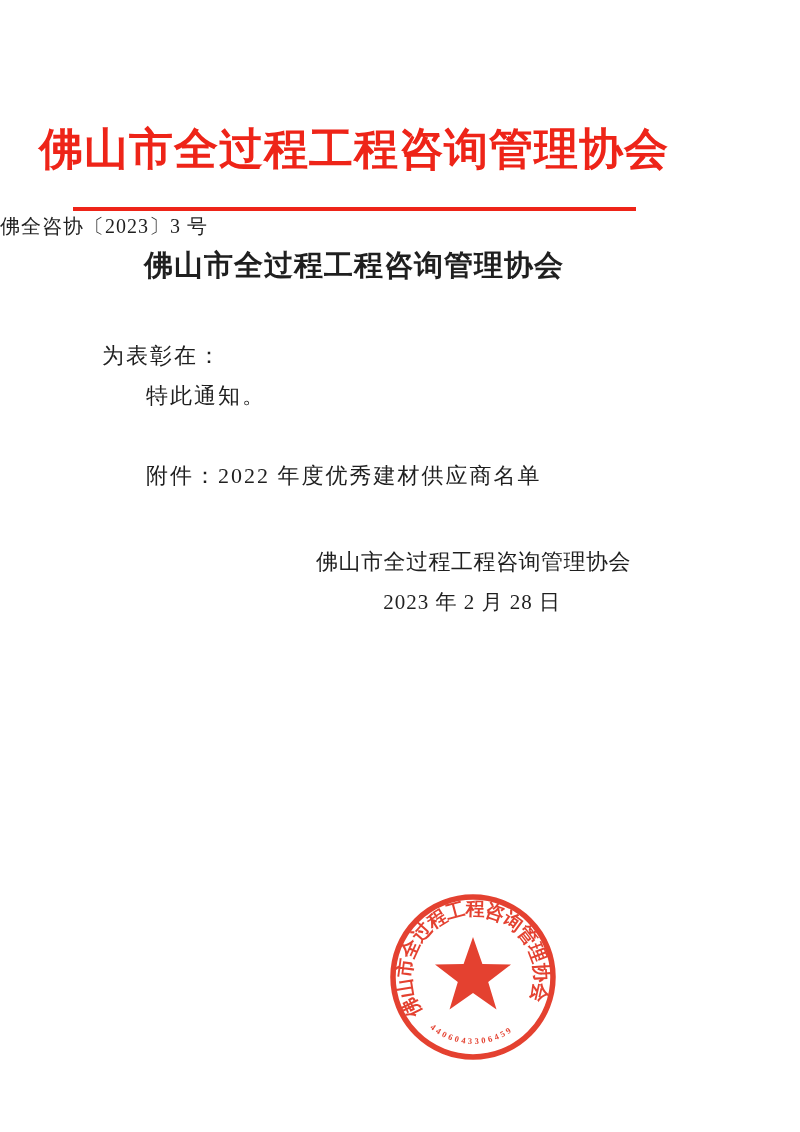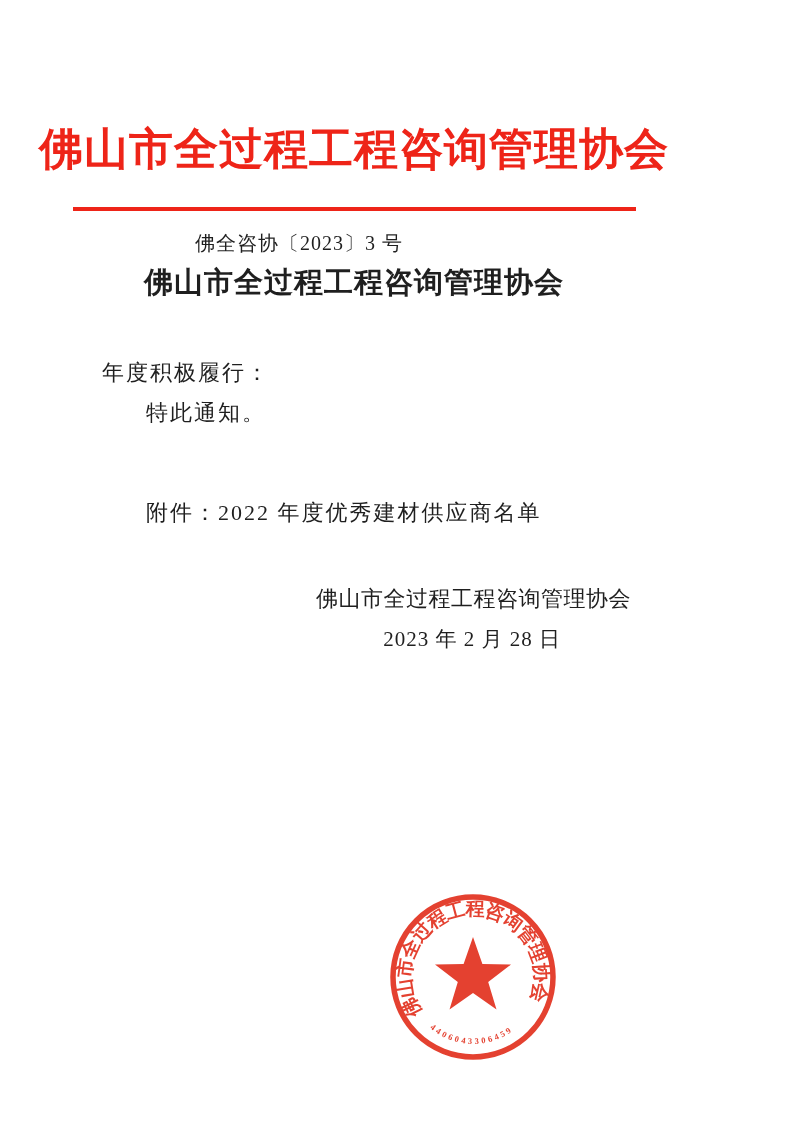--- a/index.html
+++ b/index.html
@@ -24,23 +24,23 @@
     letter-spacing: 1px;
     color: var(--header-red, #ee2418);
     white-space: nowrap;
   }
   .red-rule {
     height: 4px;
     margin: 33px 72px 0 73px;
     background: var(--rule-red, #ee2418);
   }
   .doc-number {
-    margin-top: 21px;
+    margin-top: 4px;
     padding-right: 110px;
-    text-align: center;
+    text-align: left;
     font-size: 20px;
     line-height: 22px;
     letter-spacing: 1px;
   }
   .doc-title {
     margin-top: 10px;
     text-align: center;
     font-weight: bold;
     font-size: 29px;
     line-height: 37px;
@@ -50,21 +50,21 @@
   .body-text {
     margin: 52px 72px 0 102px;
     font-size: 22px;
     line-height: 40px;
     letter-spacing: 2px;
     text-align: justify;
     text-justify: inter-ideograph;
   }
   .body-text p { margin: 0; }
   .body-text p.indent { text-indent: 2em; }
-  .body-text p.attachment { margin-top: 60px; font-family: Liberation Serif, serif; }
+  .body-text p.attachment { margin-top: 40px; font-family: Liberation Serif, serif; }
   .signature-block {
     margin-top: 46px;
     margin-left: 316px;
     width: 312px;
     text-align: center;
     line-height: 40px;
     white-space: nowrap;
   }
   .signature-org { font-size: 22px; letter-spacing: 0.5px; }
   .signature-date { font-size: 21px; letter-spacing: 1px; }
@@ -93,21 +93,21 @@
 
   <div class="red-rule"></div>
 
   <div class="doc-number">佛全咨协〔2023〕3 号</div>
 
   <div class="doc-title">
     <div class="t1">佛山市全过程工程咨询管理协会</div>
   </div>
 
   <div class="body-text">
-    <p class="salutation">年度积极履行：</p>
+    <p class="salutation">为表彰在：</p>
     <p class="indent">特此通知。</p>
     <p class="indent attachment">附件：2022 年度优秀建材供应商名单</p>
   </div>
 
   <div class="signature-block">
     <div class="signature-org">佛山市全过程工程咨询管理协会</div>
     <div class="signature-date">2023 年 2 月 28 日</div>
   </div>
 
   <svg class="seal" viewBox="0 0 170 170" xmlns="http://www.w3.org/2000/svg">

